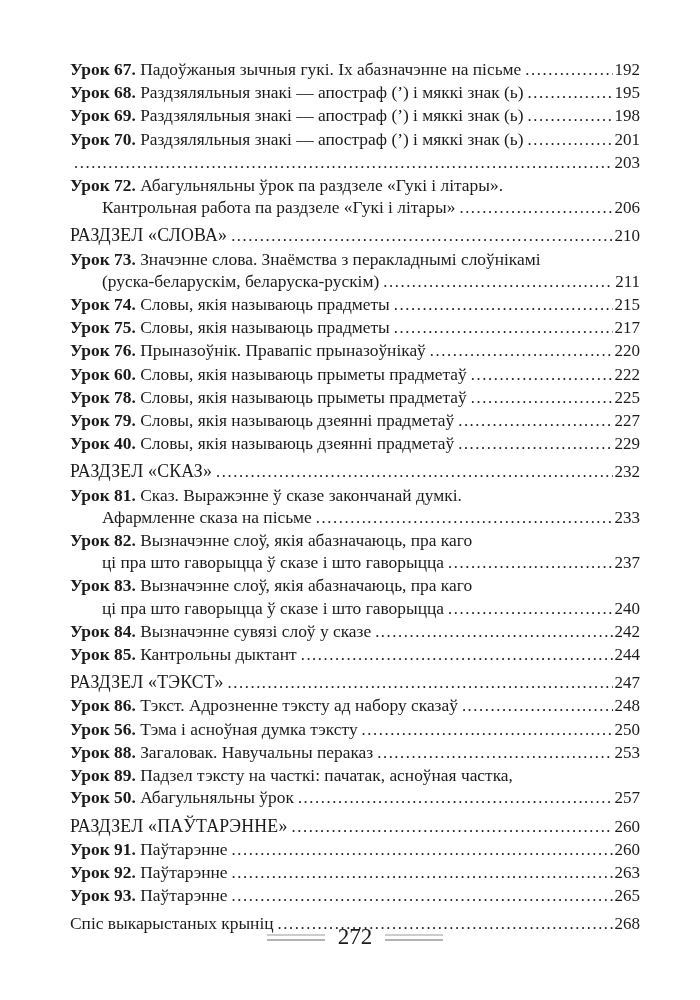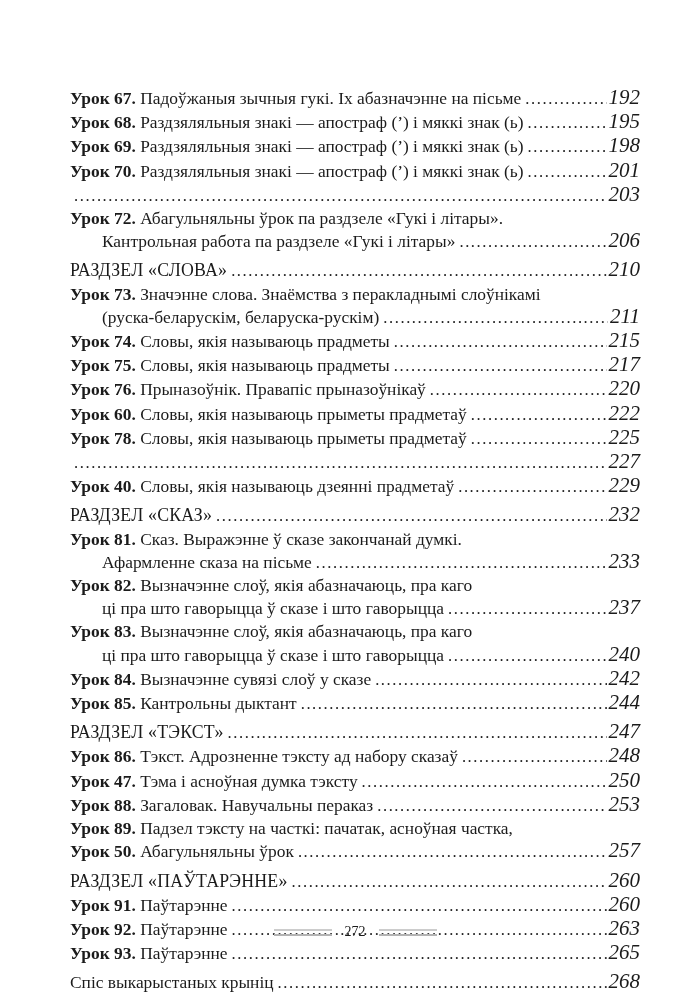--- a/index.html
+++ b/index.html
@@ -11,21 +11,20 @@
     position: relative;
     overflow: hidden;
   }
   .page { position: absolute; inset: 0; background: #ffffff; }
 
   .toc {
     position: absolute;
     left: 70px;
     right: 60px;
     top: 58px;
-    margin-top: 28px;
   }
   .entry.gap { margin-top: 5px; }
 
   .tline {
     display: flex;
     align-items: baseline;
     line-height: 22.2px;
     font-size: 17.4px;
     white-space: nowrap;
   }
@@ -41,39 +40,39 @@
     overflow: hidden;
     white-space: nowrap;
     padding-left: 4px;
     color: #222222;
   }
   .leader::after {
     content: "......................................................................................................................................";
     letter-spacing: 1.6px;
     font-size: 16.5px;
   }
-  .pg { flex: 0 0 auto; padding-left: 2px; font-size: 21px; font-style: italic; }
+  .pg { flex: 0 0 auto; padding-left: 2px; font-size: 17px; }
 
   .footer {
     position: absolute;
     left: 70px;
     right: 60px;
     top: 924px;
     display: flex;
     justify-content: center;
     align-items: center;
     gap: 13px;
   }
   .rule {
     width: 58px;
     height: 7px;
     border-top: 2px solid #cccccc;
     border-bottom: 2px solid #b3b3b3;
   }
-  .footer .pagenum { font-size: 14px; color: #1b1b1b; }
+  .footer .pagenum { font-size: 23px; color: #1b1b1b; }
 </style>
 </head>
 <body>
 
 <div class="page">
   <div class="toc" id="toc">
       <div class="entry lesson">
         <div class="tline">
           <span class="content"><b class="num">Урок 67. </b>Падоўжаныя зычныя гукі. Іх абазначэнне на пісьме</span>
           <span class="leader"></span>
@@ -164,20 +163,21 @@
       </div>
       <div class="entry lesson">
         <div class="tline">
           <span class="content"><b class="num">Урок 78. </b>Словы, якія называюць прыметы прадметаў</span>
           <span class="leader"></span>
           <span class="pg">225</span>
         </div>
       </div>
       <div class="entry lesson">
         <div class="tline">
+          <span class="content"><b class="num">Урок 79. </b>Словы, якія называюць дзеянні прадметаў</span>
           <span class="leader"></span>
           <span class="pg">227</span>
         </div>
       </div>
       <div class="entry lesson">
         <div class="tline">
           <span class="content"><b class="num">Урок 40. </b>Словы, якія называюць дзеянні прадметаў</span>
           <span class="leader"></span>
           <span class="pg">229</span>
         </div>
@@ -242,21 +242,21 @@
       </div>
       <div class="entry lesson">
         <div class="tline">
           <span class="content"><b class="num">Урок 86. </b>Тэкст. Адрозненне тэксту ад набору сказаў</span>
           <span class="leader"></span>
           <span class="pg">248</span>
         </div>
       </div>
       <div class="entry lesson">
         <div class="tline">
-          <span class="content"><b class="num">Урок 47. </b>Тэма і асноўная думка тэксту</span>
+          <span class="content"><b class="num">Урок 56. </b>Тэма і асноўная думка тэксту</span>
           <span class="leader"></span>
           <span class="pg">250</span>
         </div>
       </div>
       <div class="entry lesson">
         <div class="tline">
           <span class="content"><b class="num">Урок 88. </b>Загаловак. Навучальны пераказ</span>
           <span class="leader"></span>
           <span class="pg">253</span>
         </div>

